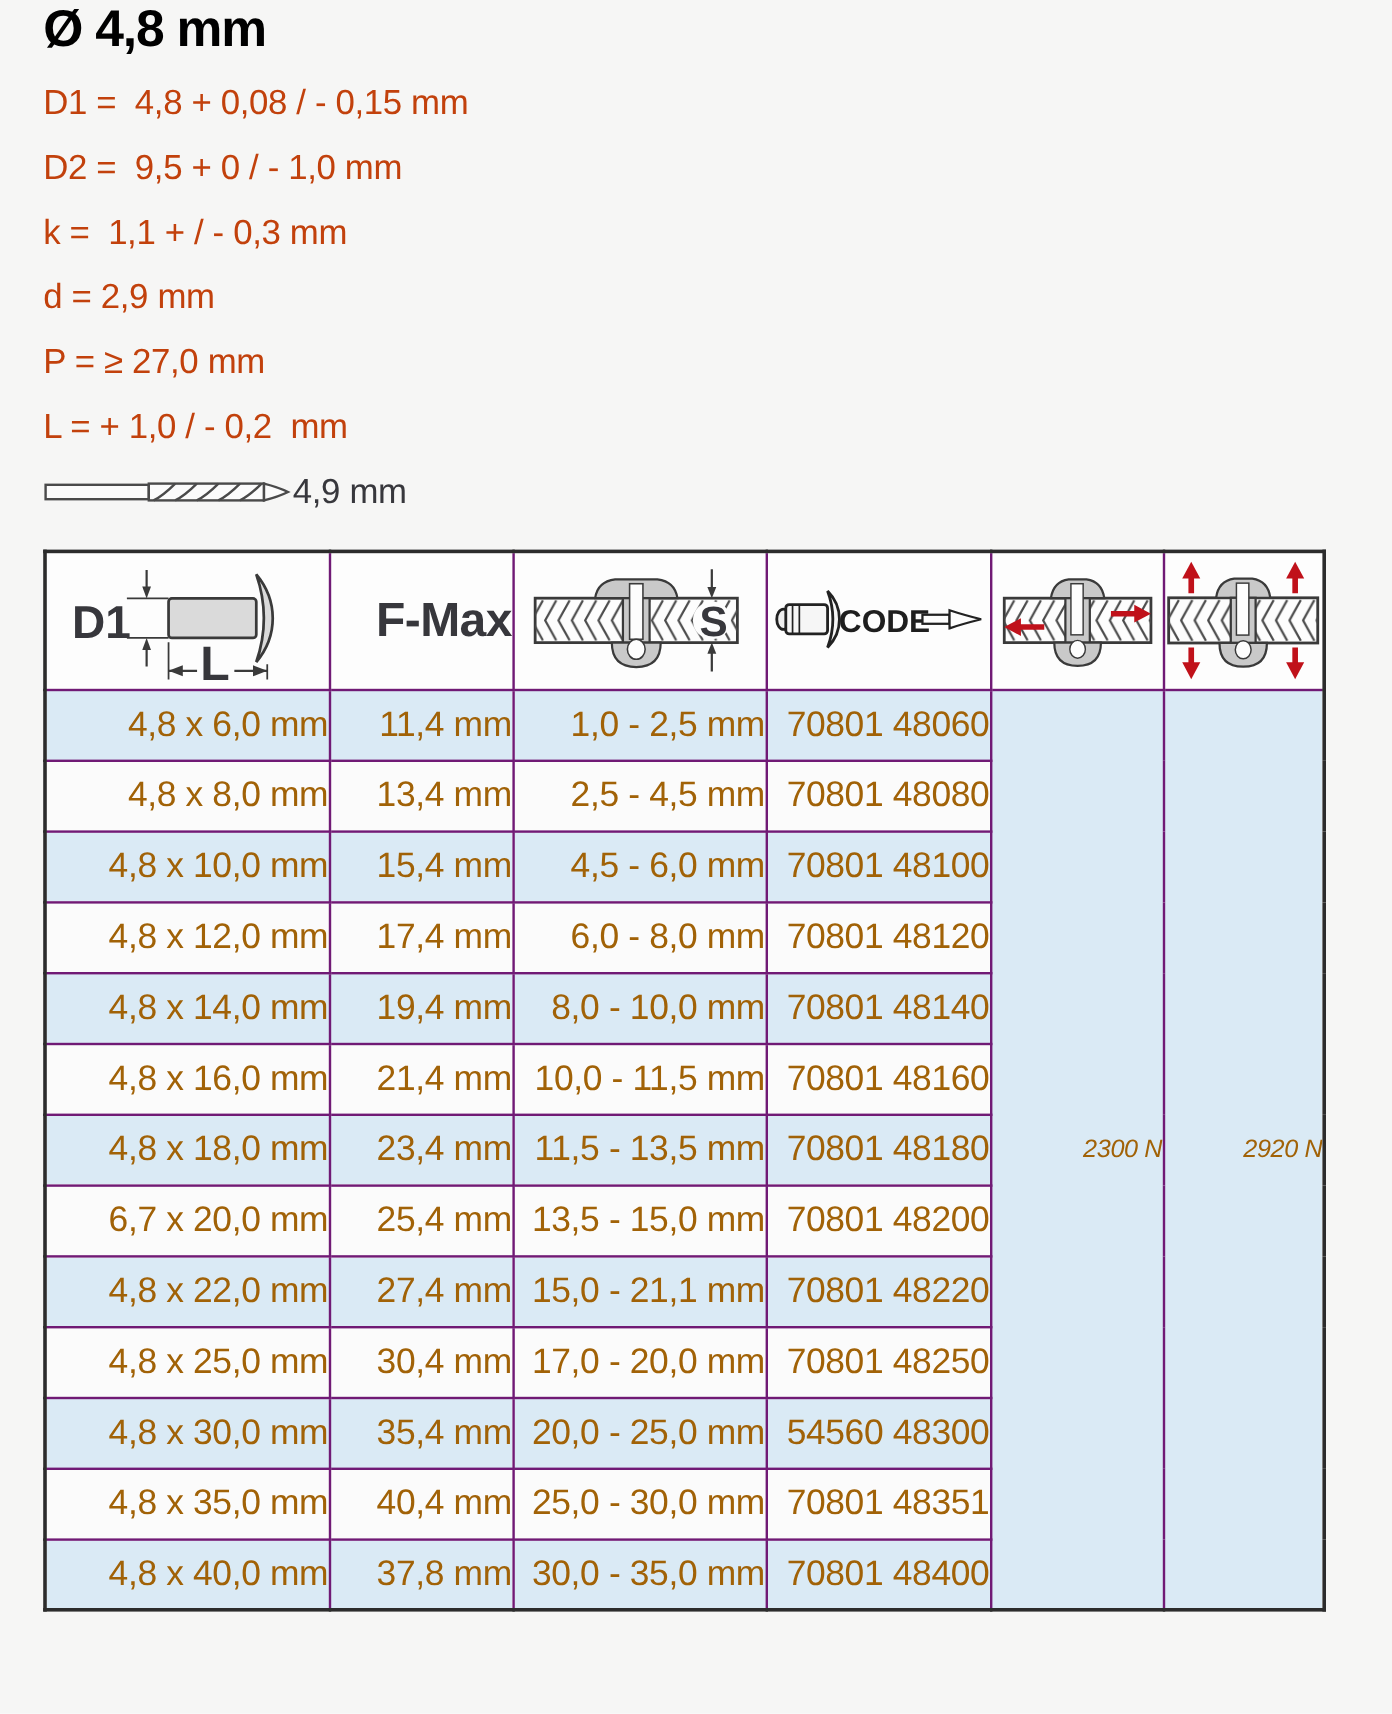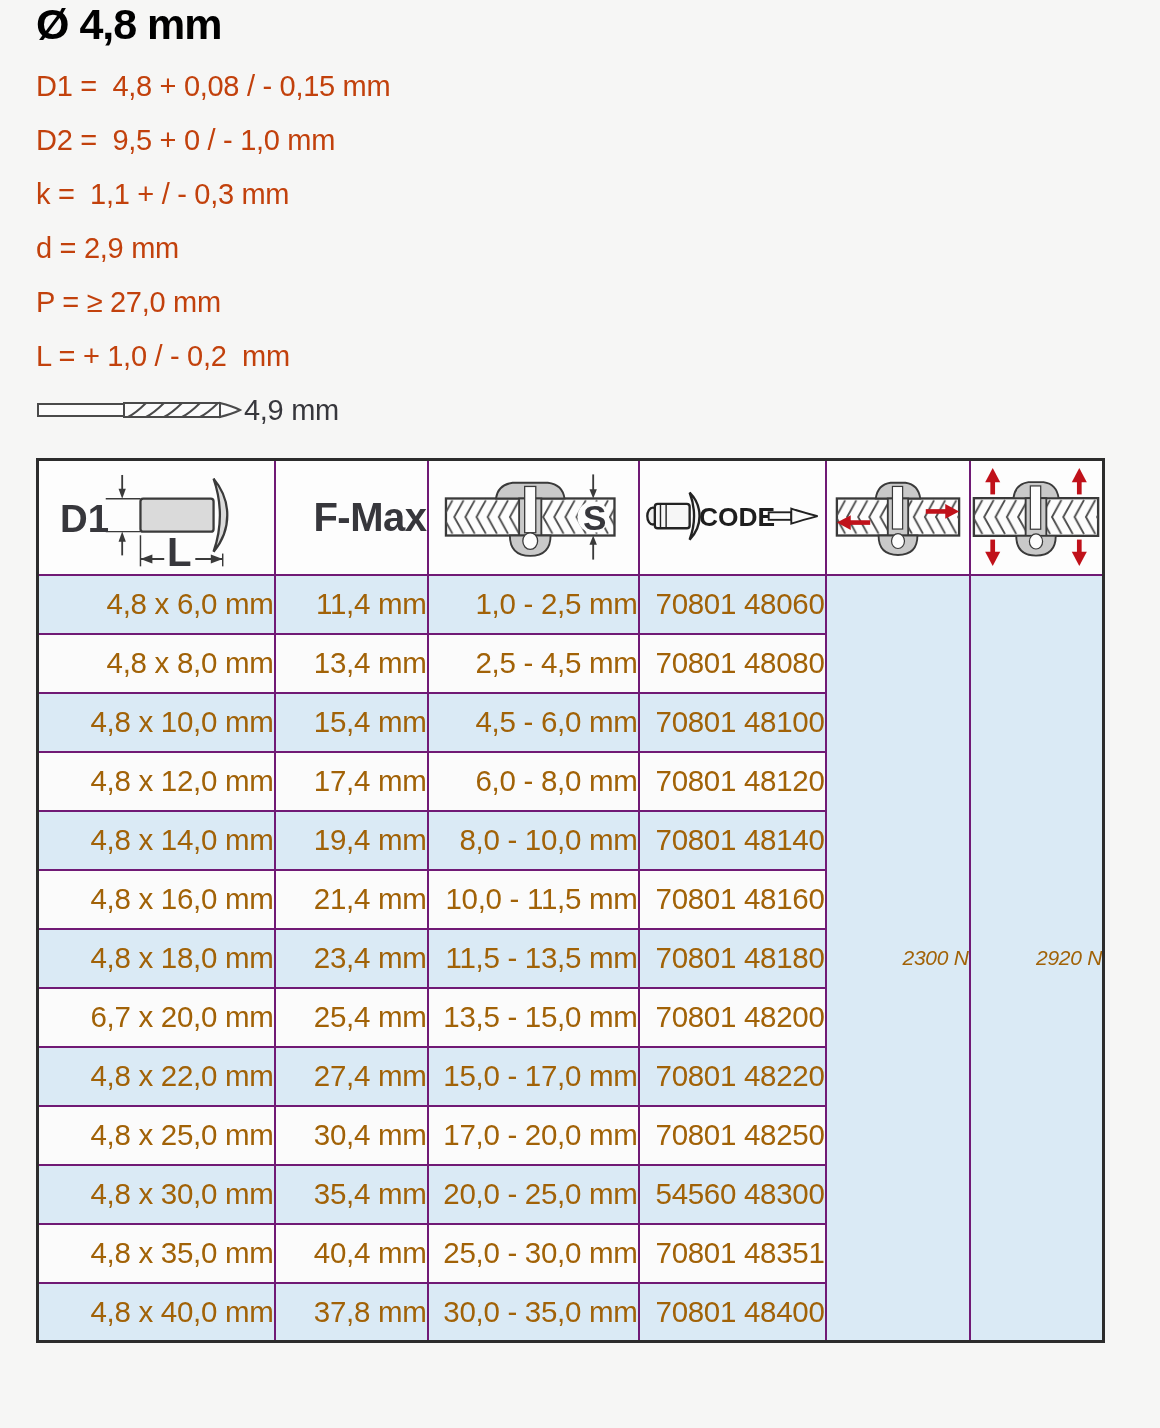--- a/index.html
+++ b/index.html
@@ -256,21 +256,21 @@
         </tr>
         <tr class="row-white">
           <td>6,7 x 20,0 mm</td>
           <td>25,4 mm</td>
           <td>13,5 - 15,0 mm</td>
           <td>70801 48200</td>
         </tr>
         <tr class="row-blue">
           <td>4,8 x 22,0 mm</td>
           <td>27,4 mm</td>
-          <td>15,0 - 17,0 mm</td>
+          <td>15,0 - 21,1 mm</td>
           <td>70801 48220</td>
         </tr>
         <tr class="row-white">
           <td>4,8 x 25,0 mm</td>
           <td>30,4 mm</td>
           <td>17,0 - 20,0 mm</td>
           <td>70801 48250</td>
         </tr>
         <tr class="row-blue">
           <td>4,8 x 30,0 mm</td>

